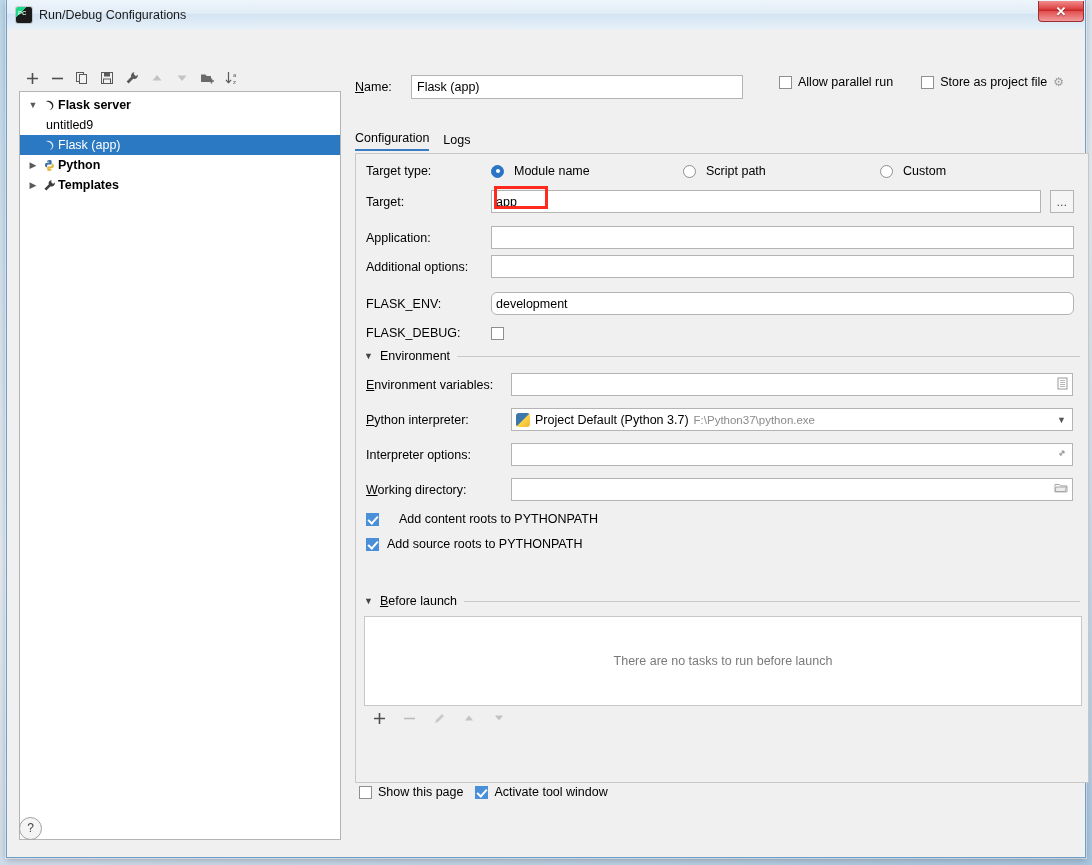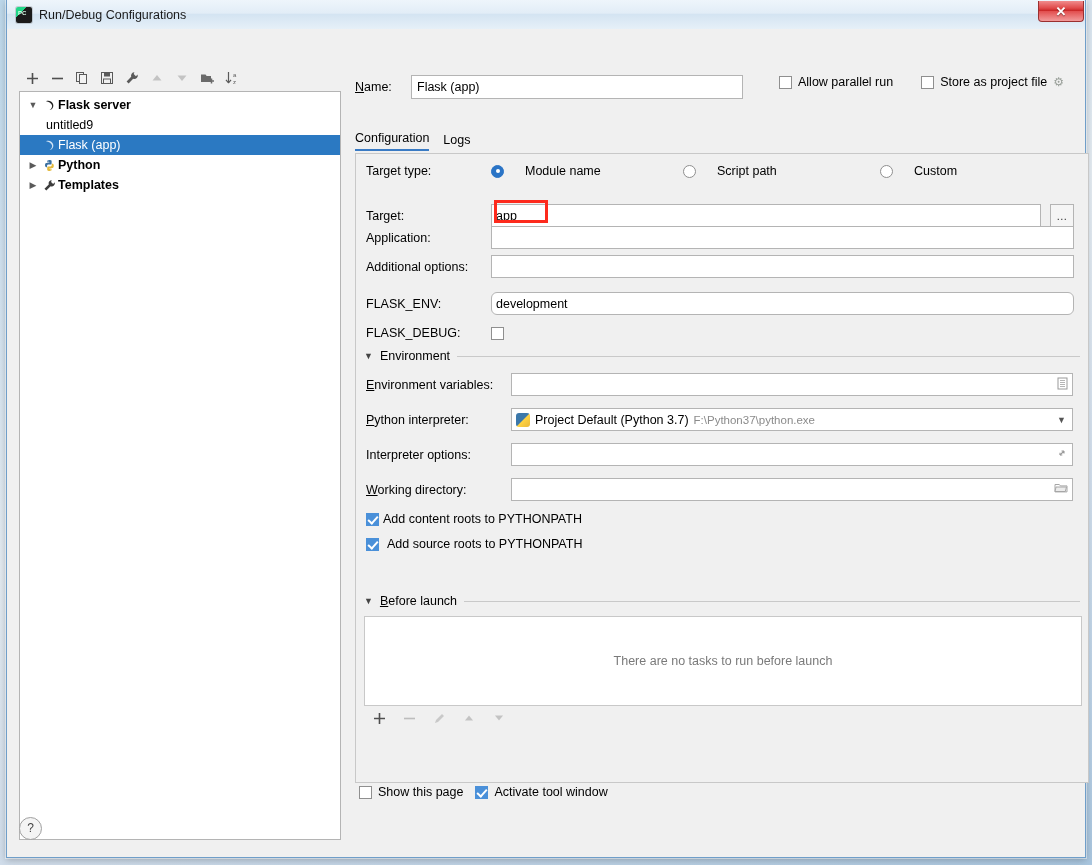--- a/index.html
+++ b/index.html
@@ -187,21 +187,21 @@
   .radio {
     width: 13px; height: 13px; border-radius: 50%;
     border: 1px solid #8f8f8f; background: #fff; flex: none;
     position: relative; box-sizing: border-box;
   }
   .radio.on { border: 1px solid #2a74c6; background: #2a74c6; }
   .radio.on:after {
     content: ""; position: absolute; left: 3.5px; top: 3.5px;
     width: 4px; height: 4px; background: #fff; border-radius: 50%;
   }
-  .rwrap { display: flex; align-items: center; gap: 21px; cursor: pointer; }
+  .rwrap { display: flex; align-items: center; gap: 10px; cursor: pointer; }
 
   .field {
     height: 23px; box-sizing: border-box;
     border: 1px solid #b4b4b4; background: #fff;
     display: flex; align-items: center;
     padding: 0 4px; font-size: 12.5px; color: #000;
     font-family: "Liberation Sans", sans-serif;
   }
   .browsebtn {
     width: 24px; height: 23px; box-sizing: border-box;
@@ -437,21 +437,21 @@
             <div class="rwrap" style="width:197px;">
               <span class="radio"></span>
               <span class="lbl">Script path</span>
             </div>
             <div class="rwrap">
               <span class="radio"></span>
               <span class="lbl">Custom</span>
             </div>
           </div>
 
-          <div class="frow" style="top:50px; width:712px; position:absolute;">
+          <div class="frow" style="top:36px; width:712px; position:absolute;">
             <span class="fl">Target:</span>
             <div class="field" style="width:550px;">
               <span>app</span>
             </div>
             <div class="browsebtn" style="margin-left:9px;">
               <span>...</span>
             </div>
             <div class="redbox"></div>
           </div>
 
@@ -531,21 +531,21 @@
                 <svg width="14" height="12" viewBox="0 0 14 12">
                     <path d="M1 2.5h4.3l1.1 1.4H13v6H1z" fill="none" stroke="#a6a6a6"></path>
                     <path d="M2 5h10.5l-1.2 4.5H1z" fill="#ececec" stroke="#a6a6a6"></path>
                   </svg>
               </span>
             </div>
           </div>
 
           <div class="frow" style="top:358px;">
             <span class="cbox checked"></span>
-            <span class="lbl" style="margin-left:4px;">Add content roots to PYTHONPATH</span>
+            <span class="lbl" style="margin-left:20px;">Add content roots to PYTHONPATH</span>
           </div>
           <div class="frow" style="top:383px;">
             <span class="cbox checked"></span>
             <span class="lbl" style="margin-left:8px;">Add source roots to PYTHONPATH</span>
           </div>
 
           <div class="sectionhdr" style="top:440px; width:716px;">
             <span class="arrow">▼</span>
             <span class="stext"><span class="und">B</span>efore launch</span>
             <span class="sline" style="flex:1;"></span>

